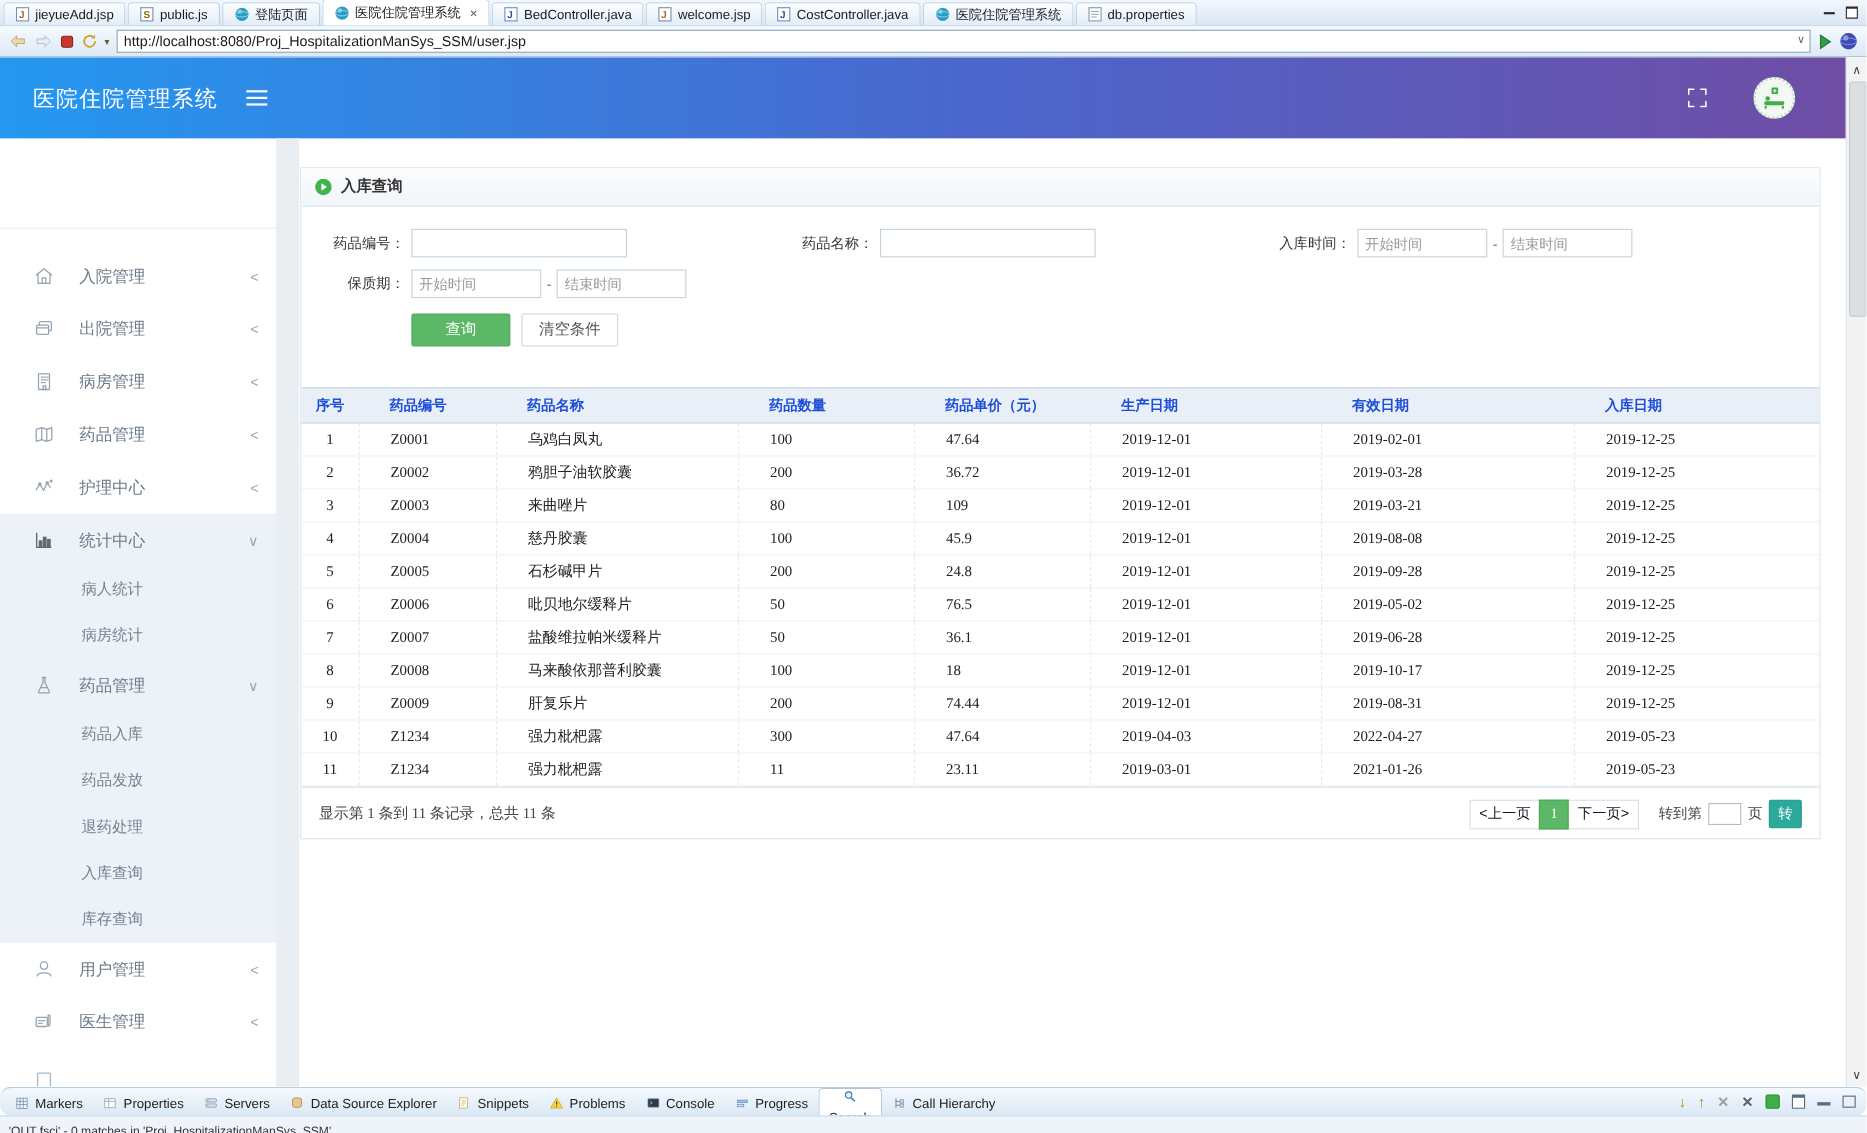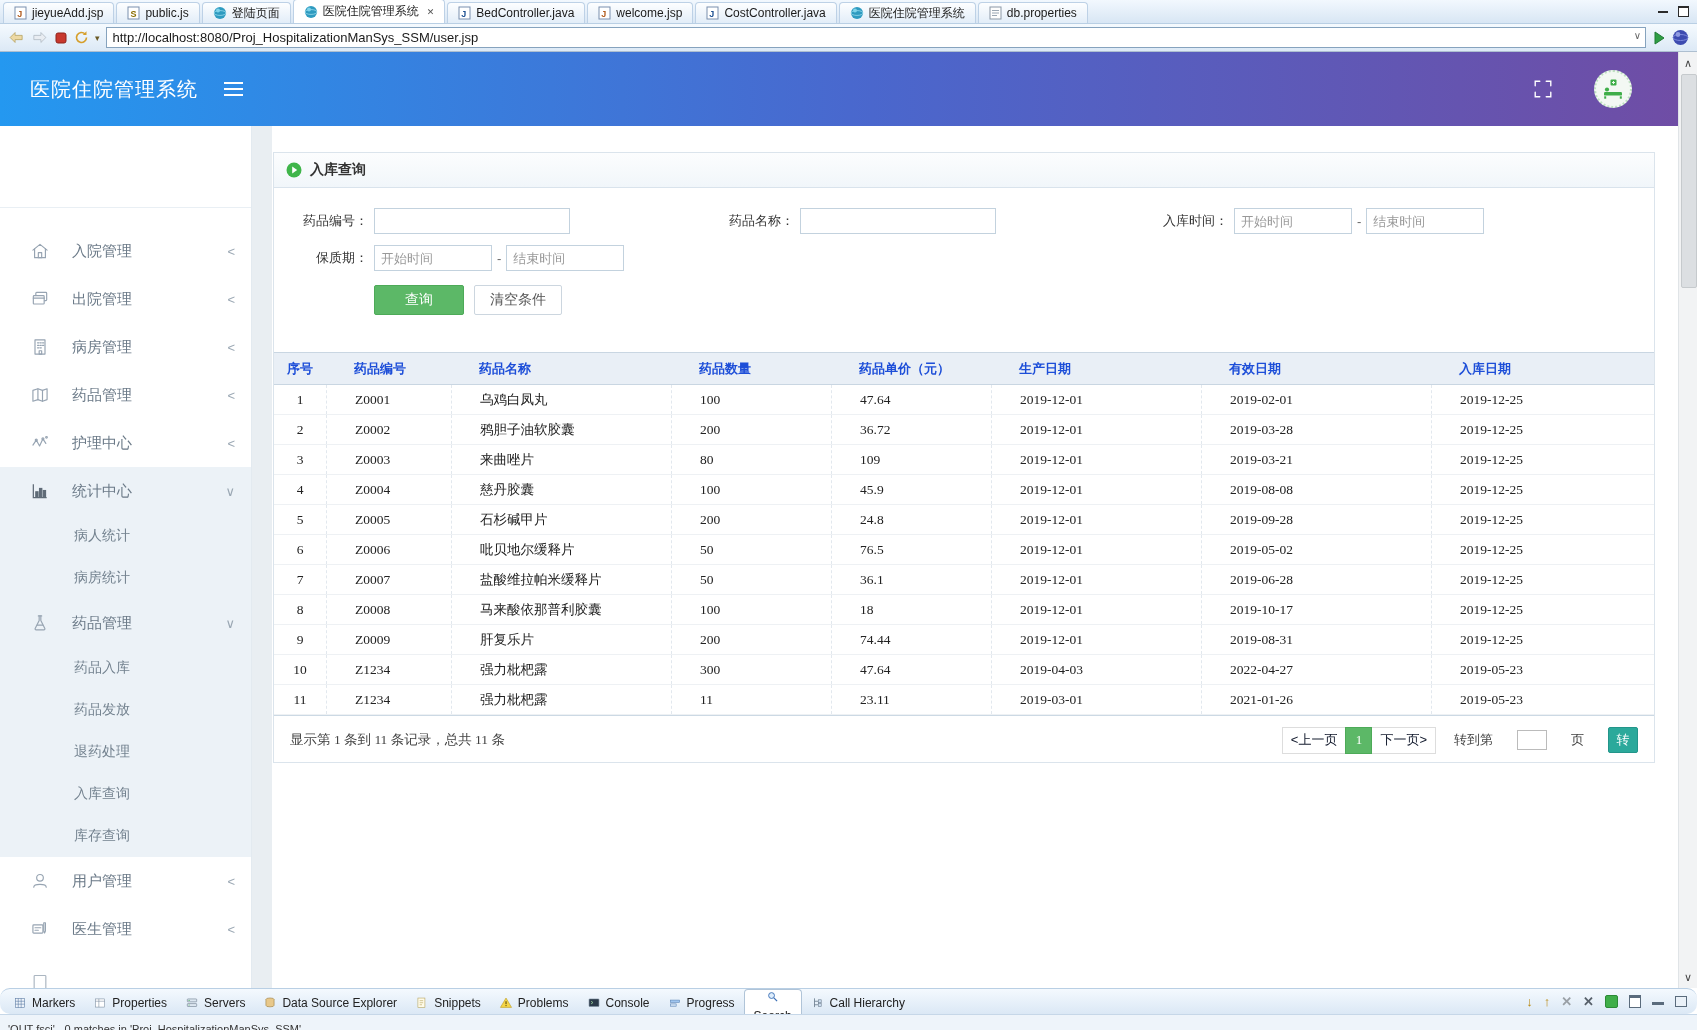--- a/index.html
+++ b/index.html
@@ -94,21 +94,21 @@
 
   
   .pg{display:flex;align-items:center;height:48px;padding:0 16px;font-family:"Liberation Serif",serif;
       font-size:13.5px;color:#444;}
   .pg-spacer{flex:1;}
   .pg-btn{height:27px;min-width:56px;padding:0 8px;border:1px solid #ddd;background:#fff;color:#0f172a;
           font-size:13px;display:inline-flex;align-items:center;justify-content:center;cursor:pointer;
           font-family:"Liberation Sans",sans-serif;box-sizing:border-box;}
   .pg-cur{width:27px;height:27px;background:#5cb867;border:1px solid #4daa58;color:#fff;display:inline-flex;
           align-items:center;justify-content:center;font-size:13px;margin:0 -1px;z-index:1;box-sizing:border-box;}
-  .jump{margin-left:18px;display:inline-flex;align-items:center;gap:24px;font-size:13px;color:#444;
+  .jump{margin-left:18px;display:inline-flex;align-items:center;gap:6px;font-size:13px;color:#444;
         font-family:"Liberation Sans",sans-serif;}
   .jump input{width:30px;height:20px;border:1px solid #bbb;box-sizing:border-box;}
   .jump .go{width:30px;height:26px;background:#2ba99b;color:#fff;border:1px solid #23958a;font-size:13px;
             border-radius:2px;cursor:pointer;}
 
   
   #vscroll{position:absolute;top:0;right:0;width:19px;height:936px;background:#f2f3f4;border-left:1px solid #e0e4e7;box-sizing:border-box;}
   .sa{position:absolute;left:0;width:18px;height:18px;color:#444;font-size:11px;display:flex;align-items:center;justify-content:center;cursor:pointer;}
   .sa.up{top:2px;} .sa.down{bottom:2px;}
   .sthumb{position:absolute;top:22px;left:2px;width:14px;height:212px;background:#dcdfe2;border:1px solid #c6cacd;border-radius:2px;}

